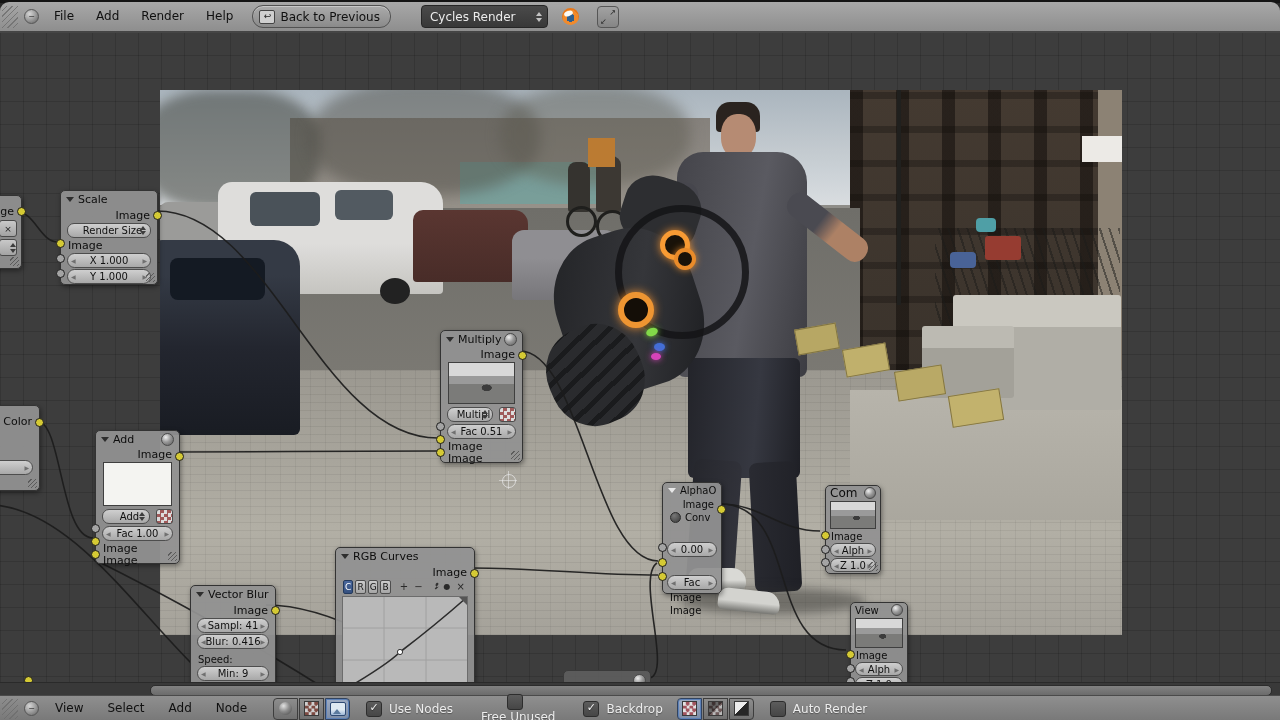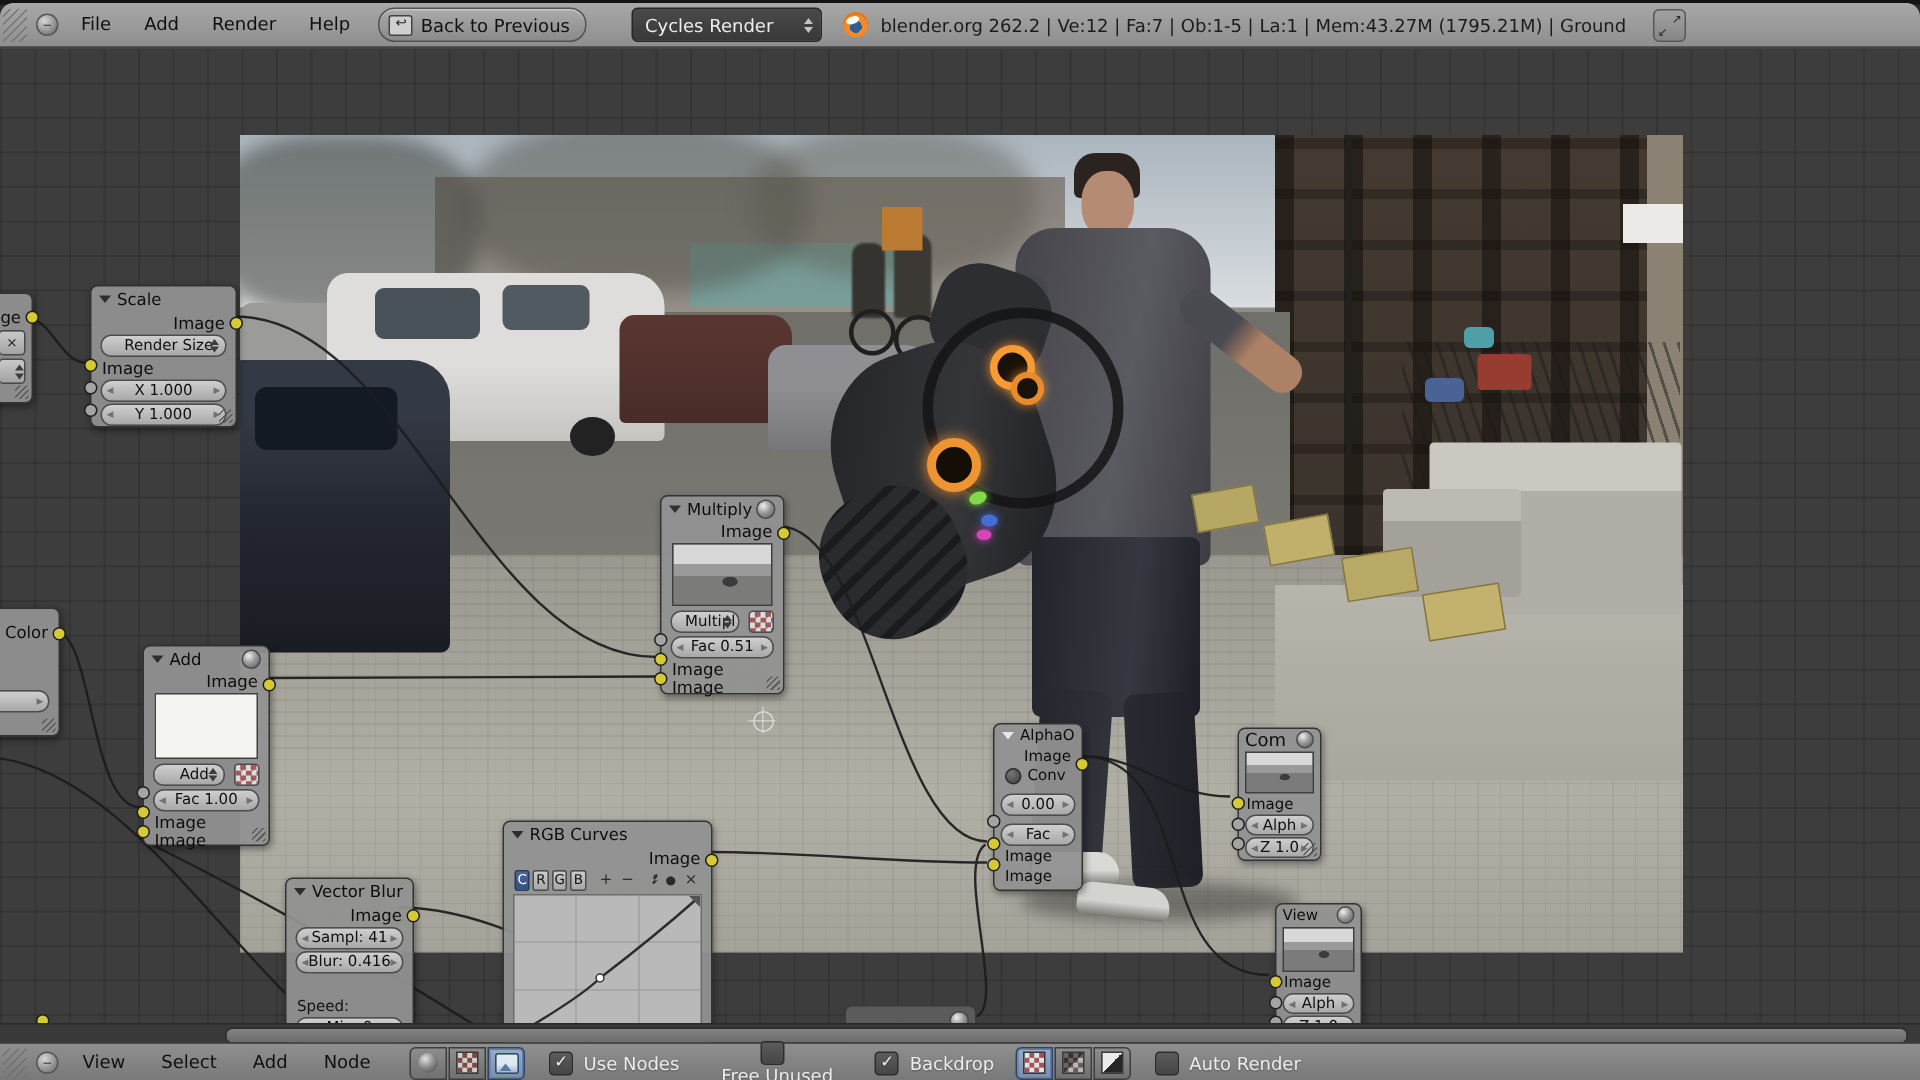--- a/index.html
+++ b/index.html
@@ -134,21 +134,20 @@
     <span>Back to Previous</span>
   </div>
   <div class="engine">
     <span>Cycles Render</span>
     <span class="stepper">
         <span class="up"></span>
         <span class="dn"></span>
       </span>
   </div>
   <div class="logo"></div>
-  <div class="stats">blender.org 262.2 | Ve:12 | Fa:7 | Ob:1-5 | La:1 | Mem:43.27M (1795.21M) | Ground</div>
   <div class="win-btn">
     <span style="right:2px;top:1px;">↗</span>
     <span style="left:2px;bottom:1px;">↙</span>
   </div>
 </div>
 
 <div class="editor">
 
   <div class="backdrop">
     <div class="ph" style="left:0;top:0;width:962px;height:115px;background:linear-gradient(#a9b5bf,#d9dde0);"></div>
@@ -416,21 +415,21 @@
     <div class="orow">
         <span>Image</span>
       </div>
     <span class="socket sock-y" style="right:-5px;top:20px;"></span>
     <div class="slider">
         <span>Sampl: 41</span>
       </div>
     <div class="slider">
         <span>Blur: 0.416</span>
       </div>
-    <div class="lbl" style="margin-top:16px;">Speed:</div>
+    <div class="lbl" style="margin-top:4px;">Speed:</div>
     <div class="slider">
         <span>Min: 9</span>
       </div>
     <div class="slider">
         <span>Max: 0</span>
       </div>
   </div>
 
   <div class="node" style="left:662px;top:450px;width:58px;height:110px;font-size:10px;">
     <div class="hd" style="height:15px;font-size:10px;">
@@ -438,21 +437,21 @@
         <span>AlphaO</span>
       </div>
     <div class="orow" style="height:13px;font-size:10px;">
         <span>Image</span>
       </div>
     <span class="socket sock-y" style="right:-5px;top:22px;"></span>
     <div class="convrow">
         <span class="conv-circle"></span>
         <span>Conv</span>
       </div>
-    <div class="slider" style="margin:5px 4px;">
+    <div class="slider" style="margin:18px 4px;">
         <span>0.00</span>
       </div>
     <div class="slider" style="margin:1px 4px;">
         <span>Fac</span>
       </div>
     <span class="socket sock-g" style="left:-5px;top:60px;"></span>
     <div class="irow" style="height:13px;font-size:10px;">
         <span>Image</span>
       </div>
     <span class="socket sock-y" style="left:-5px;top:75px;"></span>

